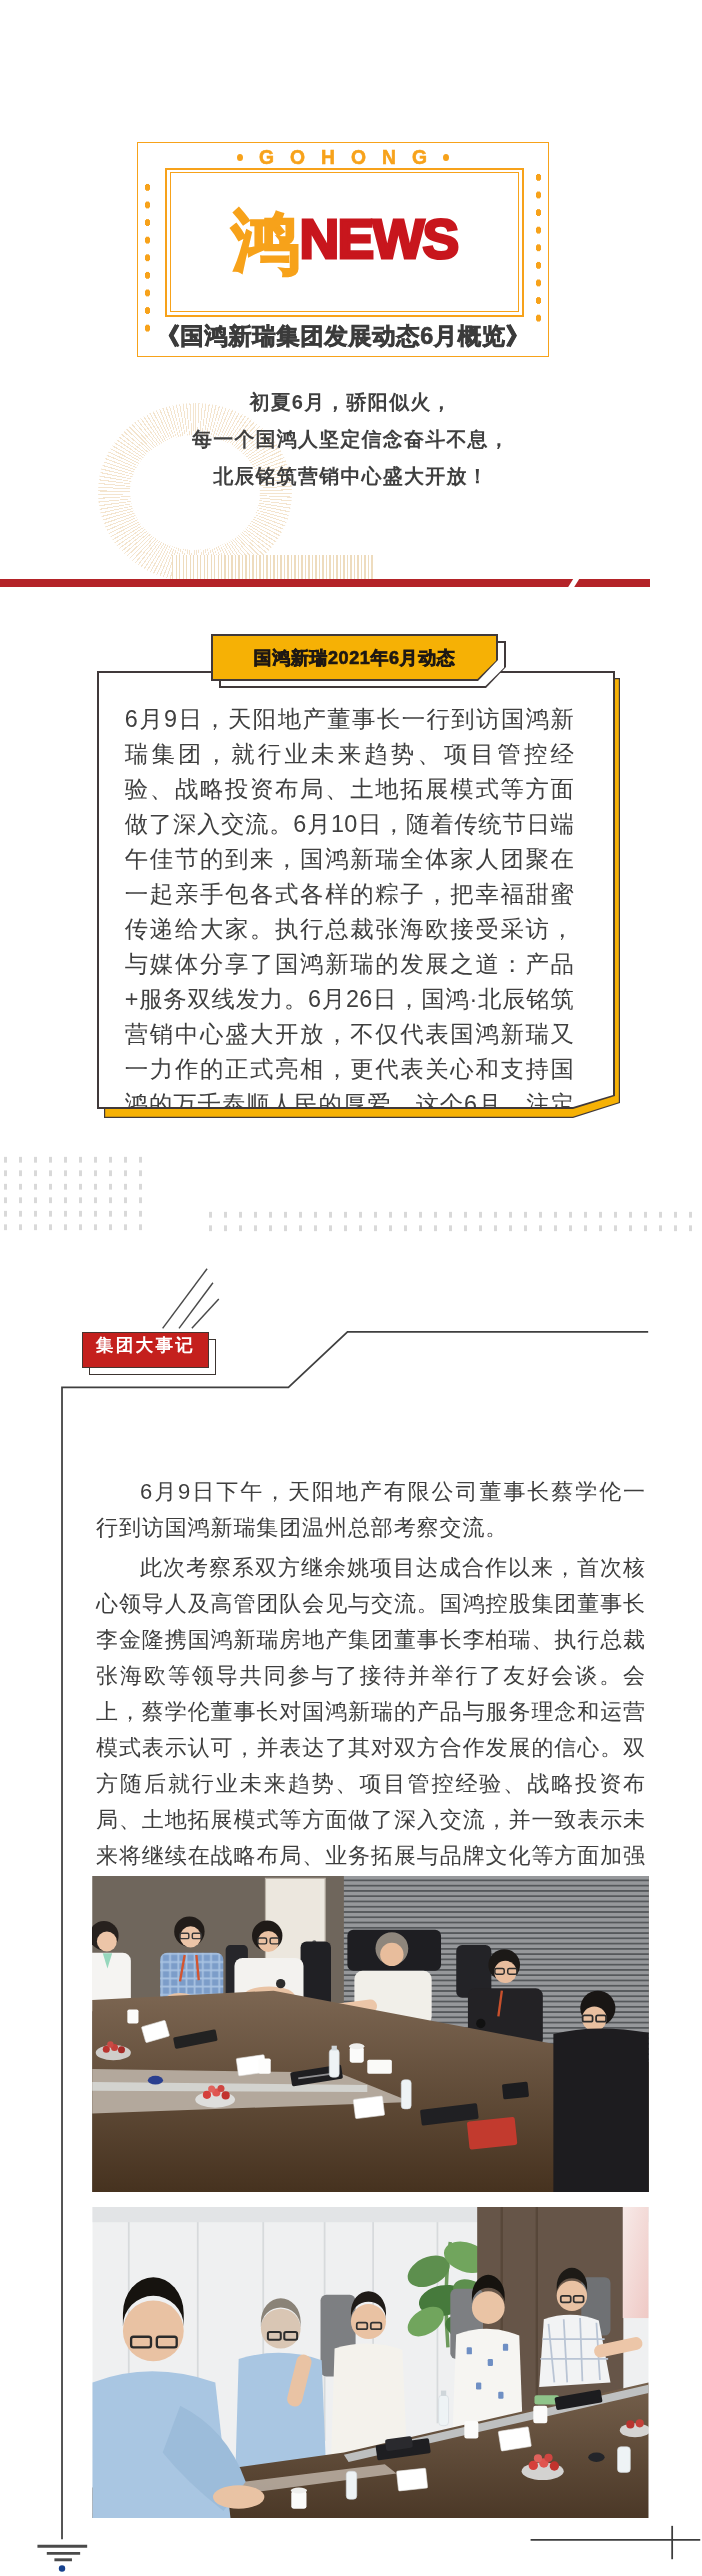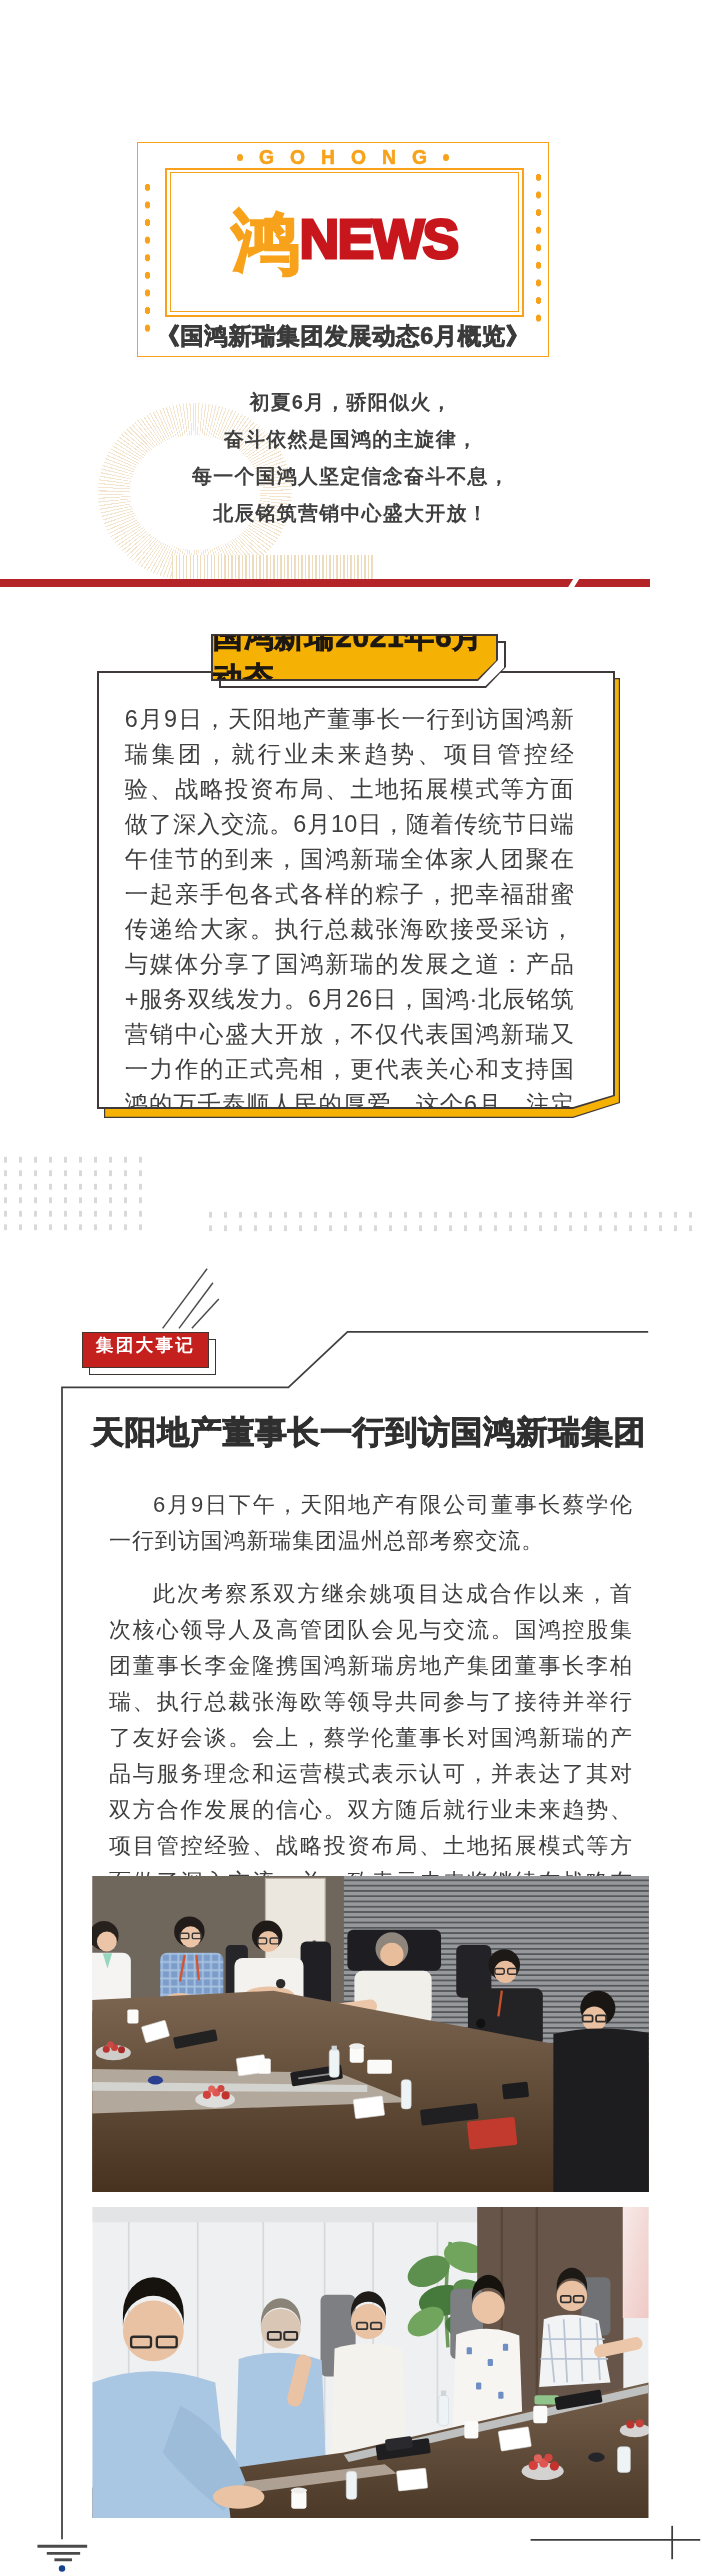--- a/index.html
+++ b/index.html
@@ -50,40 +50,40 @@
      box-sizing:border-box;padding:29px 39px 0 26px;}
   .mbody{font-size:23.4px;line-height:35px;color:#3f3f3f;text-align:justify;letter-spacing:0.3px;}
   .ybadge-off{left:219px;top:641px;width:287px;height:47px;background:#40393a;z-index:3;
      clip-path:polygon(0 0,100% 0,100% 26px,calc(100% - 20px) 100%,0 100%);}
   .ybadge-off-i{position:absolute;inset:1.8px;background:#fff;
      clip-path:polygon(0 0,100% 0,100% 24.6px,calc(100% - 19px) 100%,0 100%);}
   .ybadge{left:211px;top:634px;width:287px;height:47px;background:#40393a;z-index:4;
      clip-path:polygon(0 0,100% 0,100% 26px,calc(100% - 20px) 100%,0 100%);}
   .ybadge-i{position:absolute;inset:1.8px;background:#F6B105;display:flex;align-items:center;justify-content:center;
      clip-path:polygon(0 0,100% 0,100% 24.6px,calc(100% - 19px) 100%,0 100%);
-     font-size:30px;font-weight:bold;color:#1e1813;-webkit-text-stroke:0.7px #1e1813;letter-spacing:0.6px;}
+     font-size:18px;font-weight:bold;color:#1e1813;-webkit-text-stroke:0.7px #1e1813;letter-spacing:0.6px;}
 
   
   .gdots{background-image:radial-gradient(ellipse 2px 3.2px at 50% 50%,#d9d9d9 97%,transparent 100%);
          background-size:15px 13.5px;}
   .gd-left{left:-2.3px;top:1153px;width:150px;height:81px;}
   .gd-mid{left:203px;top:1208px;width:499px;height:27px;}
 
   
   .decor{left:0;top:0;width:702px;height:2576px;z-index:1;pointer-events:none;}
   .rbadge-off{left:89px;top:1339px;width:127px;height:36px;background:#fff;border:1.8px solid #3c3430;
      box-sizing:border-box;z-index:2;}
   .rbadge{left:82px;top:1332px;width:127px;height:36px;background:#C4201D;border:1.2px solid #46342f;
      box-sizing:border-box;display:flex;justify-content:center;z-index:3;
      font-size:17.6px;font-weight:bold;color:#ffffff;letter-spacing:2.3px;}
   .atitle{left:92px;top:1411px;width:558px;font-size:32px;font-weight:bold;color:#2f2f2f;
      -webkit-text-stroke:0.9px #2f2f2f;letter-spacing:0.6px;z-index:2;}
   .abody{left:92px;top:1470px;width:558px;font-size:22px;line-height:36px;color:#3e3e3e;
      text-align:justify;letter-spacing:0.9px;z-index:2;}
-  .abody p{margin:17px;text-indent:2em;}
+  .abody p{margin:4px;text-indent:2em;}
   .photo{z-index:2;display:block;}
   .ph1{left:92px;top:1876px;}
   .ph2{left:92px;top:2207px;}
 </style>
 </head>
 <body>
 
 <div class="page">
 
   <div class="abs hframe">
@@ -98,21 +98,20 @@
       <span class="logo-cn">鸿</span>
       <span class="logo-en">NEWS</span>
     </div>
     <div class="abs subtitle">《国鸿新瑞集团发展动态6月概览》</div>
   </div>
 
   <div class="abs arc"></div>
   <div class="abs stripes"></div>
   <div class="abs poem">
     <div>初夏6月，骄阳似火，</div>
-    <div>奋斗依然是国鸿的主旋律，</div>
     <div>每一个国鸿人坚定信念奋斗不息，</div>
     <div>北辰铭筑营销中心盛大开放！</div>
   </div>
   <div class="abs redbar"></div>
 
   <div class="abs chamf-shadow-o">
     <div class="chamf-shadow-i"></div>
   </div>
   <div class="abs mbox-o">
     <div class="mbox-i">
@@ -141,21 +140,20 @@
       <path d="M80 4364 H137" stroke="#4a4a4a" stroke-width="5"></path>
       <path d="M93 4375 H123" stroke="#4a4a4a" stroke-width="5"></path>
       <circle cx="106" cy="4390" r="5.5" fill="#17428E"></circle>
     </g>
   </svg>
 
   <div class="abs rbadge-off"></div>
   <div class="abs rbadge">
     <span>集团大事记</span>
   </div>
-  <div class="abs atitle">天阳地产董事长一行到访国鸿新瑞集团</div>
   <div class="abs abody">
     <p>6月9日下午，天阳地产有限公司董事长蔡学伦一行到访国鸿新瑞集团温州总部考察交流。</p>
     <p>此次考察系双方继余姚项目达成合作以来，首次核心领导人及高管团队会见与交流。国鸿控股集团董事长李金隆携国鸿新瑞房地产集团董事长李柏瑞、执行总裁张海欧等领导共同参与了接待并举行了友好会谈。会上，蔡学伦董事长对国鸿新瑞的产品与服务理念和运营模式表示认可，并表达了其对双方合作发展的信心。双方随后就行业未来趋势、项目管控经验、战略投资布局、土地拓展模式等方面做了深入交流，并一致表示未来将继续在战略布局、业务拓展与品牌文化等方面加强合作与交流。</p>
   </div>
 
   <svg class="abs photo ph1" width="557" height="316" viewBox="0 0 951 540">
     <defs>
       <pattern id="blind1" width="12" height="9" patternUnits="userSpaceOnUse">
         <rect width="12" height="9" fill="#96989b"></rect>
           <rect y="6" width="12" height="3" fill="#55585b"></rect>

